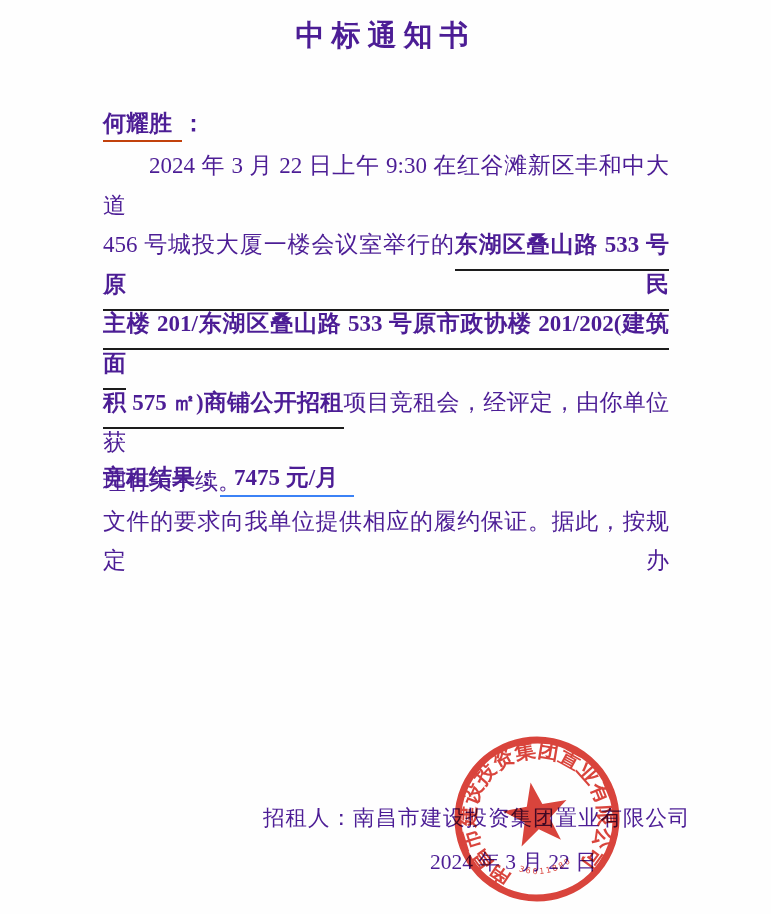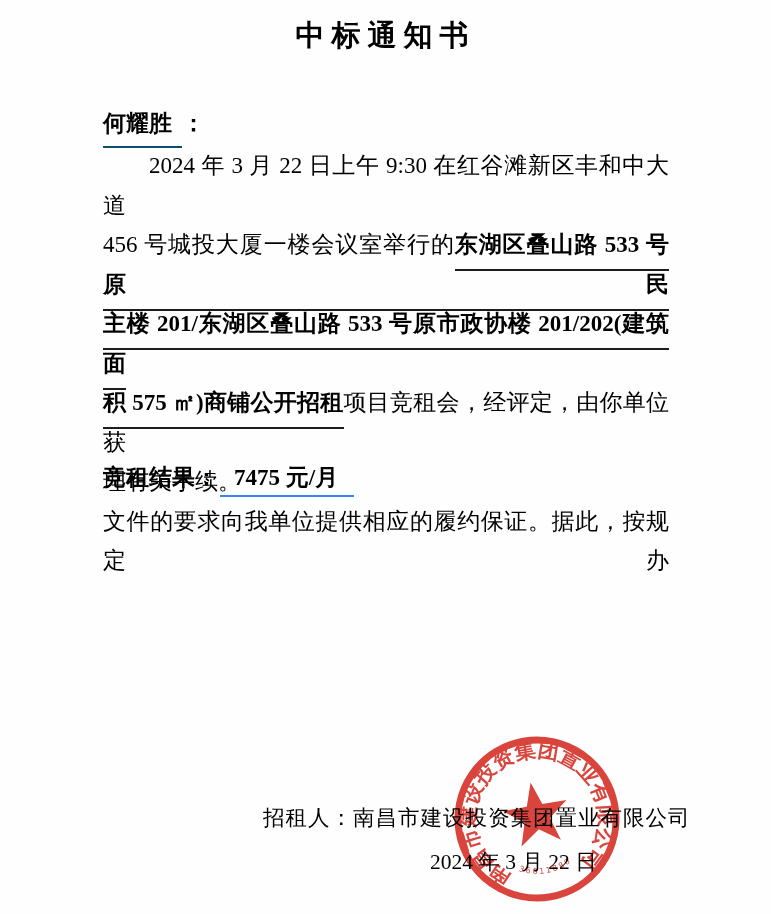--- a/index.html
+++ b/index.html
@@ -3,21 +3,21 @@
 <meta charset="utf-8">
 <style>
   * { margin: 0; padding: 0; box-sizing: border-box; }
   html, body { background: #e8e8e8; }
   .page {
     position: relative;
     width: 771px;
     height: 914px;
     margin: 0 auto;
     background: #fefefe;
-    color: #000000;
+    color: #4c1d95;
     font-family: "Liberation Serif", "DejaVu Serif", serif;
     overflow: hidden;
   }
   .title {
     position: absolute;
     top: 16px;
     left: 0;
     width: 100%;
     text-align: center;
     font-size: 29px;
@@ -26,23 +26,23 @@
   }
   .salutation {
     position: absolute;
     top: 108px;
     left: 103px;
     font-size: 23px;
     font-weight: 700;
   }
   .salutation .name-u {
     display: inline-block;
-    border-bottom: 2px solid #0c4a6e;
+    border-bottom: 2px solid #c2410c;
     padding-right: 10px;
-    padding-bottom: 7px;
+    padding-bottom: 1px;
   }
   .body-block {
     position: absolute;
     top: 146px;
     left: 103px;
     width: 566px;
     font-size: 23px;
     line-height: 39.5px;
   }
   .notes-block {

